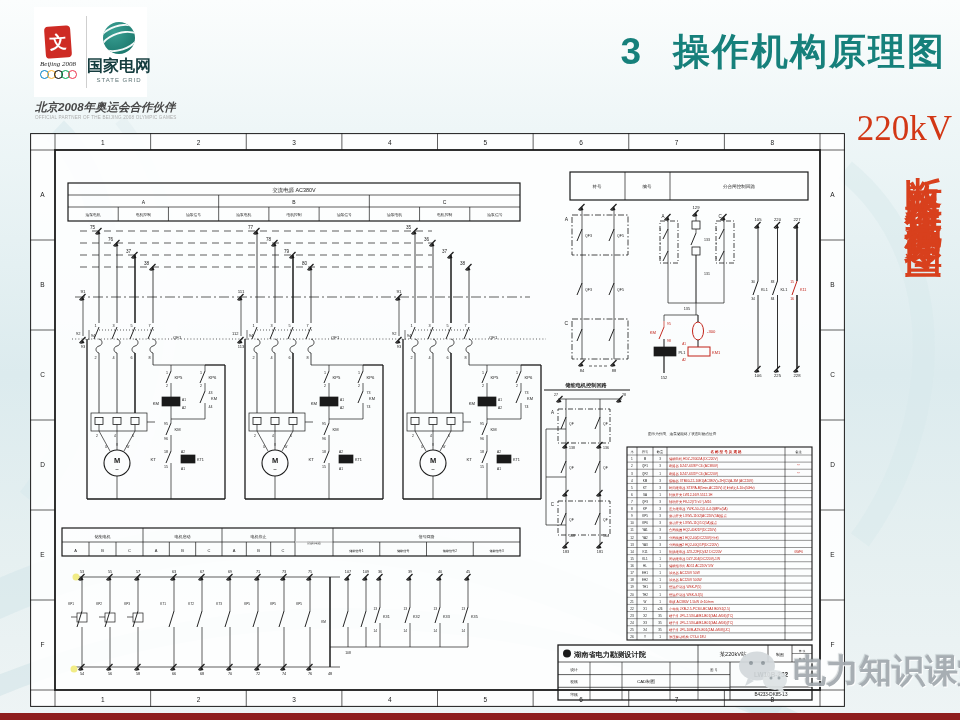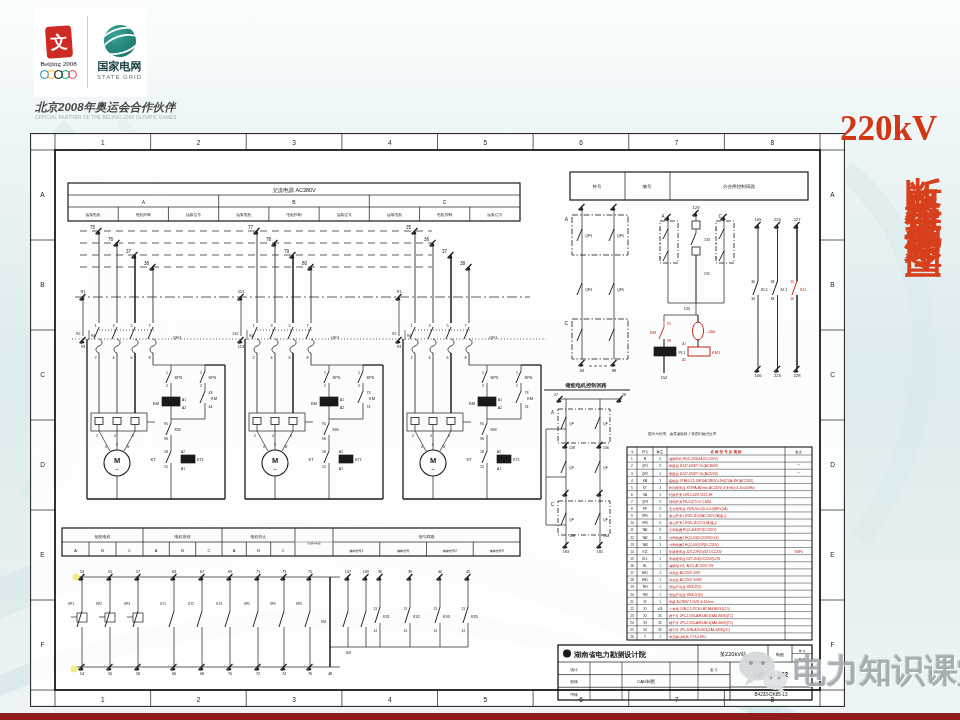--- a/index.html
+++ b/index.html
@@ -9,41 +9,41 @@
   .arcs{position:absolute;left:0;top:0;z-index:0;}
   .sheet{position:absolute;left:30px;top:133px;width:815px;height:574px;
     background:rgba(255,255,255,.88);z-index:1;}
   .sheet svg{display:block;}
   .logo-card{position:absolute;left:34px;top:7px;width:113px;height:90px;background:#fff;
     z-index:2;display:flex;align-items:center;justify-content:center;gap:4px;}
   .emblem-col{width:50px;display:flex;flex-direction:column;align-items:center;}
   .emblem{width:26px;height:32px;background:#ce2b24;border-radius:4px;color:#fff;
     font-size:17px;font-weight:bold;display:flex;align-items:center;justify-content:center;
     transform:rotate(-4deg);font-family:"Liberation Serif",serif;}
-  .beijing{font-size:7px;color:#222;margin-top:2px;white-space:nowrap;
+  .beijing{font-size:7px;font-style:italic;color:#222;margin-top:2px;white-space:nowrap;
     font-family:"Liberation Serif",serif;}
   .rings{margin-top:2px;line-height:0;}
   .rings i{display:inline-block;width:7px;height:7px;border-radius:50%;border:1.3px solid #000;margin:0 -1px;}
   .r1{border-color:#0081c8!important}.r2{border-color:#fcb131!important}.r3{border-color:#000!important}
   .r4{border-color:#00a651!important}.r5{border-color:#ee334e!important}
   .divider{width:1px;height:72px;background:#cfcfcf;}
   .grid-col{width:56px;display:flex;flex-direction:column;align-items:center;}
   .globe{width:32px;height:32px;border-radius:50%;background:radial-gradient(circle at 35% 30%,#3aa094,#146e63);position:relative;overflow:hidden;}
   .globe:before,.globe:after{content:"";position:absolute;border:2px solid rgba(255,255,255,.95);border-radius:50%;}
   .globe:before{width:40px;height:22px;left:-6px;top:3px;transform:rotate(-18deg);}
   .globe:after{width:40px;height:22px;left:-4px;top:10px;transform:rotate(-18deg);}
-  .grid-cn{font-size:11px;font-weight:900;color:#143c3e;margin-top:2px;white-space:nowrap;}
+  .grid-cn{font-size:16px;font-weight:900;color:#143c3e;margin-top:2px;white-space:nowrap;}
   .grid-en{font-size:6px;color:#5e7476;letter-spacing:1px;white-space:nowrap;}
   .partner-cn{position:absolute;left:35px;top:100px;font-size:11.5px;font-weight:bold;color:#474747;z-index:2;white-space:nowrap;font-style:italic;}
   .partner-en{position:absolute;left:35px;top:115px;font-size:4.6px;color:#adadad;z-index:2;white-space:nowrap;letter-spacing:.2px;}
   .page-title{position:absolute;top:27px;right:14px;z-index:2;font-size:37px;font-weight:900;
     color:#16807b;letter-spacing:2px;white-space:nowrap;}
   .page-title .num{margin-right:30px;}
-  .side-kv{position:absolute;top:109px;right:0;width:120px;text-align:left;z-index:3;
-    font-family:"Liberation Serif",serif;font-size:35px;font-weight:700;color:#d23715;}
+  .side-kv{position:absolute;top:109px;right:8px;width:120px;text-align:right;z-index:3;
+    font-family:"Liberation Serif",serif;font-size:35px;font-weight:400;color:#d23715;}
   .side-vert{position:absolute;top:147px;left:902px;height:575px;z-index:3;
     writing-mode:vertical-rl;font-family:"Liberation Serif",serif;font-size:37px;font-weight:900;
     color:#d8401d;letter-spacing:7px;line-height:42px;}
   .watermark{position:absolute;left:738px;top:649px;z-index:6;display:flex;align-items:center;gap:5px;opacity:.92;}
   .wm-text{font-size:33px;font-weight:900;color:#a2a9ae;white-space:nowrap;
     text-shadow:1px 1px 0 rgba(255,255,255,.95),-1px -1px 1px rgba(110,120,126,.35);}
   .bottom-bar{position:absolute;left:0;right:0;bottom:0;height:7px;background:#8e1e1e;z-index:7;}
 </style>
 </head>
 <body>
@@ -69,20 +69,23 @@
     <div class="divider"></div>
     <div class="grid-col">
       <div class="globe"></div>
       <div class="grid-cn">国家电网</div>
       <div class="grid-en">STATE GRID</div>
     </div>
   </div>
   <div class="partner-cn">北京2008年奥运会合作伙伴</div>
   <div class="partner-en">OFFICIAL PARTNER OF THE BEIJING 2008 OLYMPIC GAMES</div>
 
+  <div class="page-title">
+    <span class="num">3</span><span>操作机构原理图</span>
+  </div>
 
   <div class="side-kv">220kV</div>
   <div class="side-vert">断路器操作机构原理图（二）</div>
 
   <div class="sheet">
     <svg id="sheet-svg" width="815" height="574" viewBox="0 0 815 574" font-family="Liberation Sans, sans-serif">
         <rect x="0.6" y="0.6" width="813.8" height="572.8" fill="none" stroke="#1a1a1a" stroke-width="1"></rect>
         <rect x="25" y="17" width="765" height="540" fill="none" stroke="#1a1a1a" stroke-width="1.8"></rect>
         <line x1="25" y1="0" x2="25" y2="17" stroke="#1a1a1a" stroke-width="0.7"></line>
         <line x1="25" y1="557" x2="25" y2="574" stroke="#1a1a1a" stroke-width="0.7"></line>

